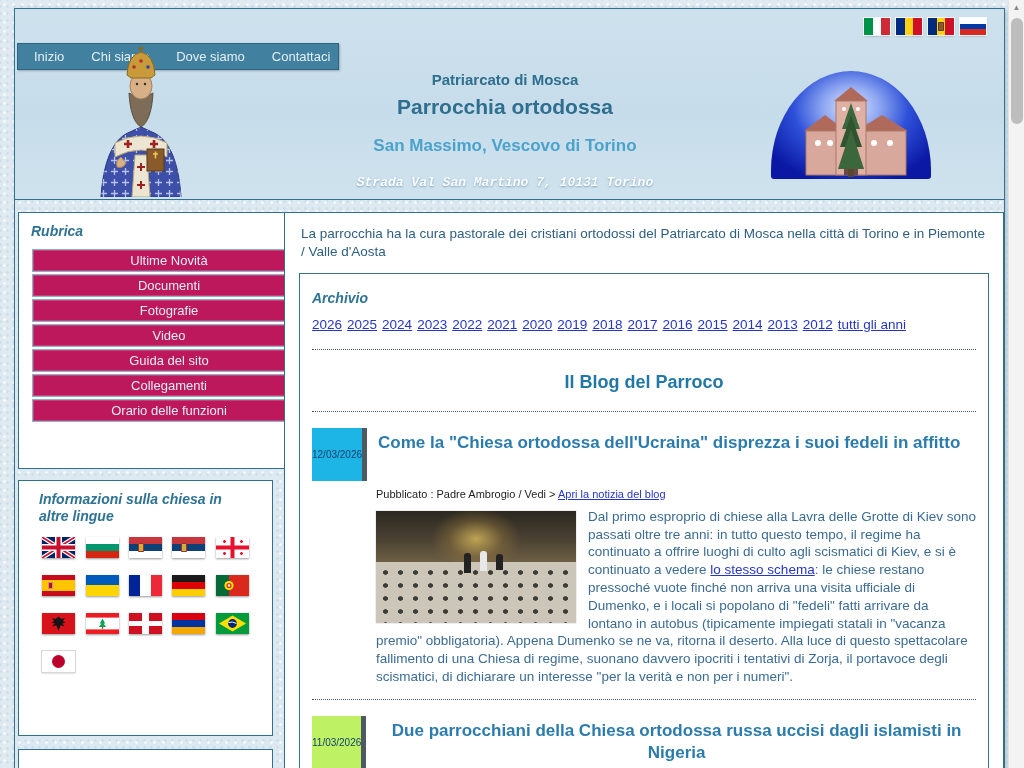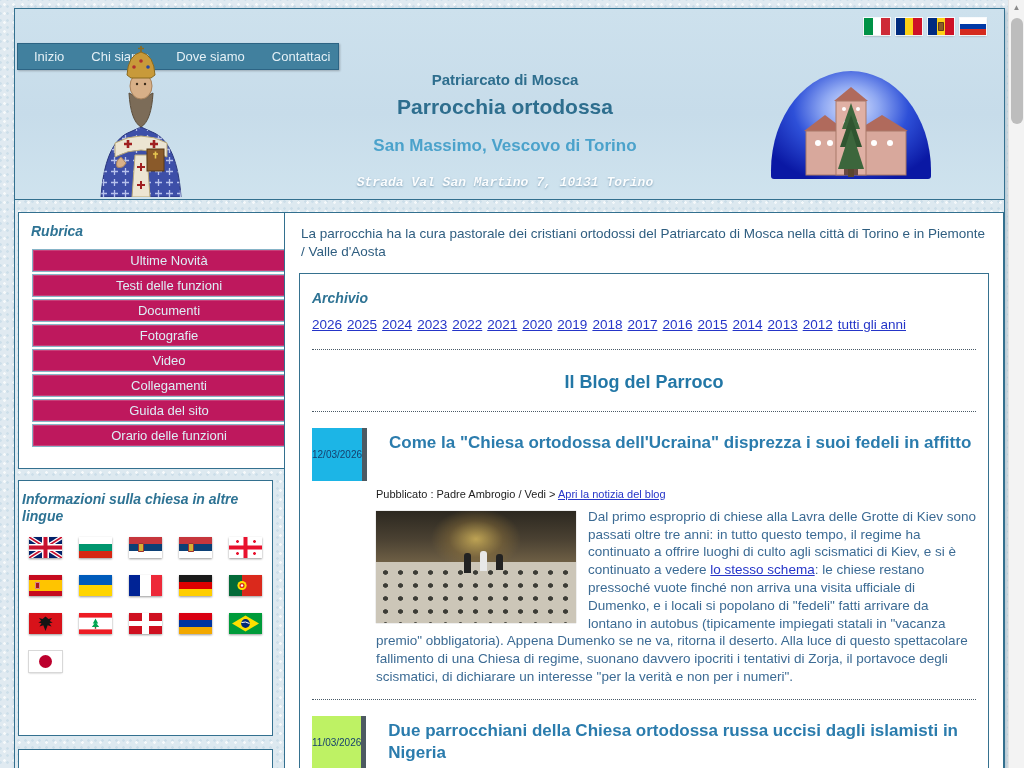--- a/index.html
+++ b/index.html
@@ -68,21 +68,21 @@
   
   .box { position:absolute; background:#fff; border:1px solid #33708f; }
   .box-rubrica { left:3px; top:203px; width:302px; height:257px; padding:8px 10px; }
   .side-title { font-size:14px; font-weight:bold; font-style:italic; color:#2e7394; margin:2px 0 9px 2px; line-height:1.2; }
   .menu-btn {
     height:23px; margin:0 3px 2px 3px; background:#be185d;
     border:1px solid #86b3c7; box-shadow:inset 0 0 0 1px rgba(255,255,255,.18);
     color:#ddeef6; font-size:13px;
     display:flex; align-items:center; justify-content:center; cursor:pointer;
   }
-  .box-langs { left:3px; top:471px; width:255px; height:256px; padding:8px 1px; }
+  .box-langs { left:3px; top:471px; width:255px; height:256px; padding:8px 18px; }
   .flag-grid { margin-top:12px; display:grid; grid-template-columns:repeat(5,1fr); row-gap:17px; justify-items:center; }
   .fi { width:33px; height:21px; box-shadow:0 1px 2px rgba(0,0,0,.4); position:relative; cursor:pointer; }
   .fi svg { display:block; }
   .fi-bulgaria { background:linear-gradient(180deg,#fff 0 33.3%,#00966e 33.3% 66.6%,#d62612 66.6%); }
   .fi-serbia   { background:linear-gradient(180deg,#c6363c 0 33.3%,#0c4076 33.3% 66.6%,#fff 66.6%); }
   .fi-serbia::after { content:""; position:absolute; left:9px; top:6px; width:6px; height:9px; background:#d4af37; border-radius:1px; box-shadow:inset 0 0 0 1px #a03030; }
   .fi-spain { background:linear-gradient(180deg,#c60b1e 0 24%,#ffc400 24% 76%,#c60b1e 76%); }
   .fi-spain::after { content:""; position:absolute; left:6px; top:7px; width:5px; height:7px; background:#ad1519; border-radius:1px; box-shadow:inset 0 0 0 1px rgba(255,255,255,.5); }
   .fi-ukraine { background:linear-gradient(180deg,#005bbb 0 50%,#ffd500 50%); }
   .fi-france  { background:linear-gradient(90deg,#002395 0 33.3%,#fff 33.3% 66.6%,#ed2939 66.6%); }
@@ -103,21 +103,21 @@
     position:absolute; left:269px; top:203px; width:720px; min-height:680px;
     background:#fff; border:1px solid #33708f; padding:10px 14px 20px;
   }
   .intro { font-size:13.5px; color:#2f5e80; line-height:1.35; margin:2px 2px 12px; }
   .inner { border:1px solid #36718f; padding:16px 12px 20px; }
   .arch-title { font-size:14px; font-weight:bold; font-style:italic; color:#2e7394; margin-bottom:9px; }
   .years { font-size:13.5px; line-height:1.5; }
   .years a { color:#2535c8; text-decoration:underline; margin-right:5px; }
   .dotline { border:none; border-top:1px dotted #4a5a66; margin:13px 0 0; }
   .blog-title { text-align:center; font-size:18px; font-weight:bold; color:#2377a6; margin:22px 0 18px; }
-  .post-head { display:flex; gap:22px; align-items:flex-start; margin-top:16px; }
+  .post-head { display:flex; gap:11px; align-items:flex-start; margin-top:16px;text-align:center; }
   .badge {
     flex:0 0 52px; height:53px; border-right:5px solid #4d5a62;
     display:flex; align-items:center; justify-content:center;
     font-size:10px; color:#16406e; letter-spacing:0;
   }
   .post-title { font-size:17px; font-weight:bold; color:#2b7cad; line-height:1.32; padding-top:4px; }
   .post-meta { margin:7px 0 8px 64px; font-size:11px; color:#1d1d1d; }
   .post-meta a { color:#2535c8; text-decoration:underline; }
   .post-body { margin-left:64px; font-size:13.5px; color:#3c6b94; line-height:1.32; }
   .post-body::after { content:""; display:block; clear:both; }
@@ -233,26 +233,25 @@
         <polygon points="65,30 54,62 76,62" fill="#2f5530"></polygon>
         <polygon points="65,44 52,84 78,84" fill="#3c663c"></polygon>
         <rect x="62" y="84" width="6" height="8" fill="#5a4530"></rect>
       </svg>
     </div>
   </div>
 
   <div class="box box-rubrica">
     <div class="side-title">Rubrica</div>
     <div class="menu-btn">Ultime Novità</div>
-    <div class="menu-btn">Testi delle funzioni</div>
     <div class="menu-btn">Documenti</div>
     <div class="menu-btn">Fotografie</div>
     <div class="menu-btn">Video</div>
+    <div class="menu-btn">Guida del sito</div>
     <div class="menu-btn">Collegamenti</div>
-    <div class="menu-btn">Guida del sito</div>
     <div class="menu-btn">Orario delle funzioni</div>
   </div>
 
   <div class="box box-langs">
     <div class="side-title">Informazioni sulla chiesa in altre lingue</div>
     <div class="flag-grid">
       <div class="fi">
         <svg width="33" height="21" viewBox="0 0 33 21">
           <rect width="33" height="21" fill="#012169"></rect>
           <path d="M0,0 L33,21 M33,0 L0,21" stroke="#fff" stroke-width="4.2"></path>

